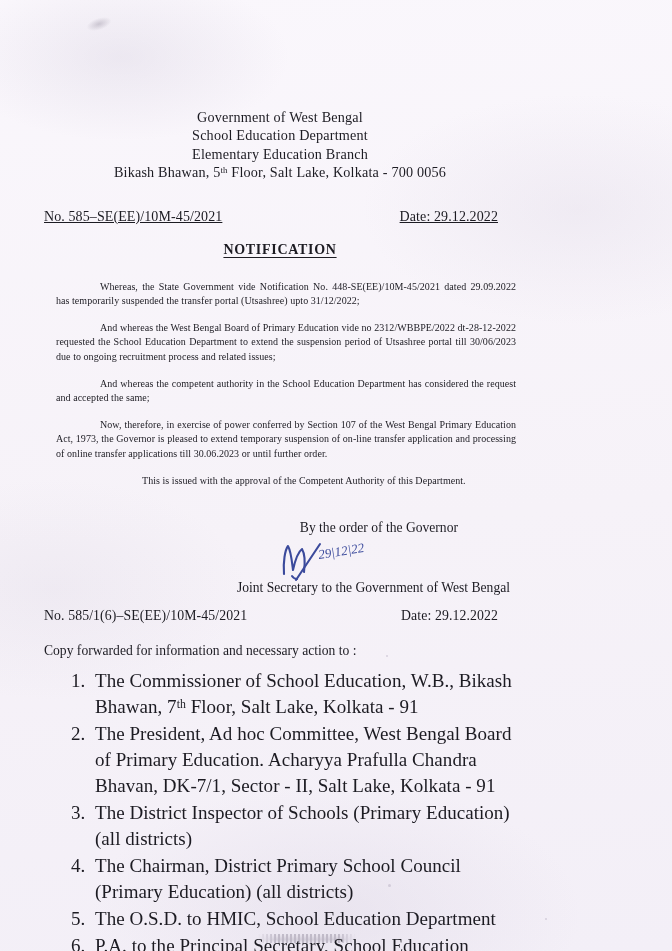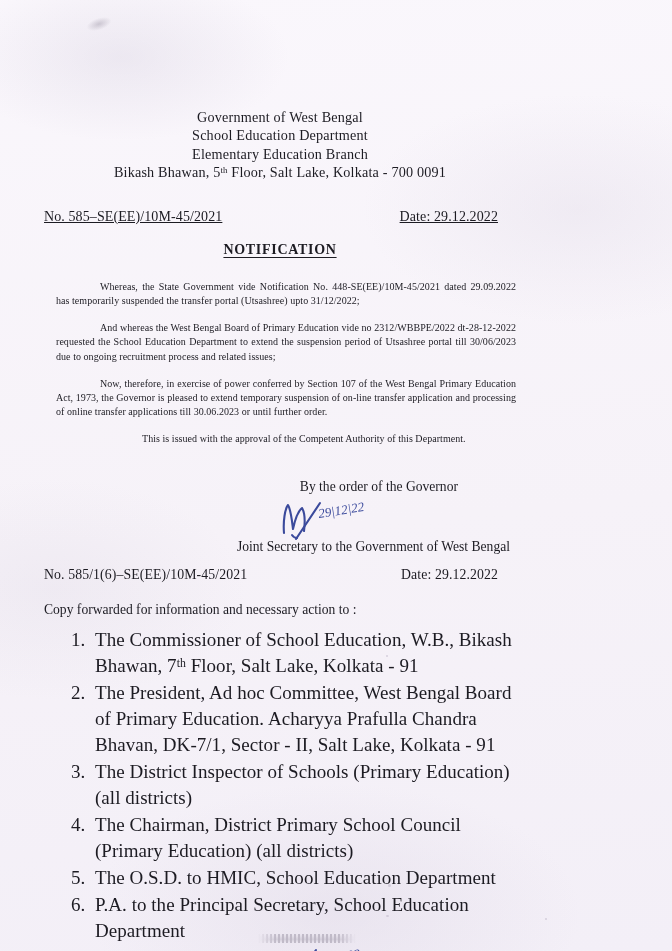--- a/index.html
+++ b/index.html
@@ -204,33 +204,34 @@
 <div class="speck" style="left:386px;top:915px;width:3px;height:2px;"></div>
 <div class="speck" style="left:386px;top:655px;width:2px;height:2px;"></div>
 <div class="bottom-artifact"></div>
 
 <div class="page">
 
   <div class="letterhead">
     <div>Government of West Bengal</div>
     <div>School Education Department</div>
     <div>Elementary Education Branch</div>
-    <div><span>Bikash Bhawan, 5</span><sup>th</sup><span> Floor, Salt Lake, Kolkata - 700 0091</span></div>
+    <div><span>Bikash Bhawan, 5</span><sup>th</sup><span> Floor, Salt Lake, Kolkata - 700 0056</span></div>
   </div>
 
   <div class="memo-row">
     <div class="memo-no">No.  585–SE(EE)/10M-45/2021</div>
     <div class="memo-date">Date: 29.12.2022</div>
   </div>
 
   <div class="doc-title">NOTIFICATION</div>
 
   <div class="body-copy">
     <p class="para">Whereas, the State Government vide Notification No. 448-SE(EE)/10M-45/2021 dated 29.09.2022 has temporarily suspended the transfer portal (Utsashree) upto 31/12/2022;</p>
     <p class="para">And whereas the West Bengal Board of Primary Education vide no 2312/WBBPE/2022 dt-28-12-2022 requested the School Education Department to extend the suspension period of Utsashree  portal till 30/06/2023 due to ongoing recruitment process and related issues;</p>
+    <p class="para">And whereas the competent authority in the School Education Department has considered the request and accepted the same;</p>
     <p class="para">Now, therefore, in exercise of power conferred by Section 107 of the West Bengal Primary Education Act, 1973, the Governor is pleased to extend temporary suspension of on-line transfer application and processing of online transfer applications till 30.06.2023 or until further order.</p>
     <p class="para indent-wide">This is issued with the approval of the Competent Authority of this Department.</p>
   </div>
 
   <div class="sign-block">
     <div class="by-order">By the order of the Governor</div>
     <div class="sig-wrap">
       <svg class="sig-svg" width="122" height="46" viewBox="0 0 122 46">
         <g fill="none" stroke="#3b4a9c" stroke-width="2.1" stroke-linecap="round" stroke-linejoin="round">
           <path d="M8 36 C7 24, 9 12, 12 8 C15 13, 16 24, 17 32 C19 23, 22 14, 26 11 C29 16, 29 26, 28 34"></path>

